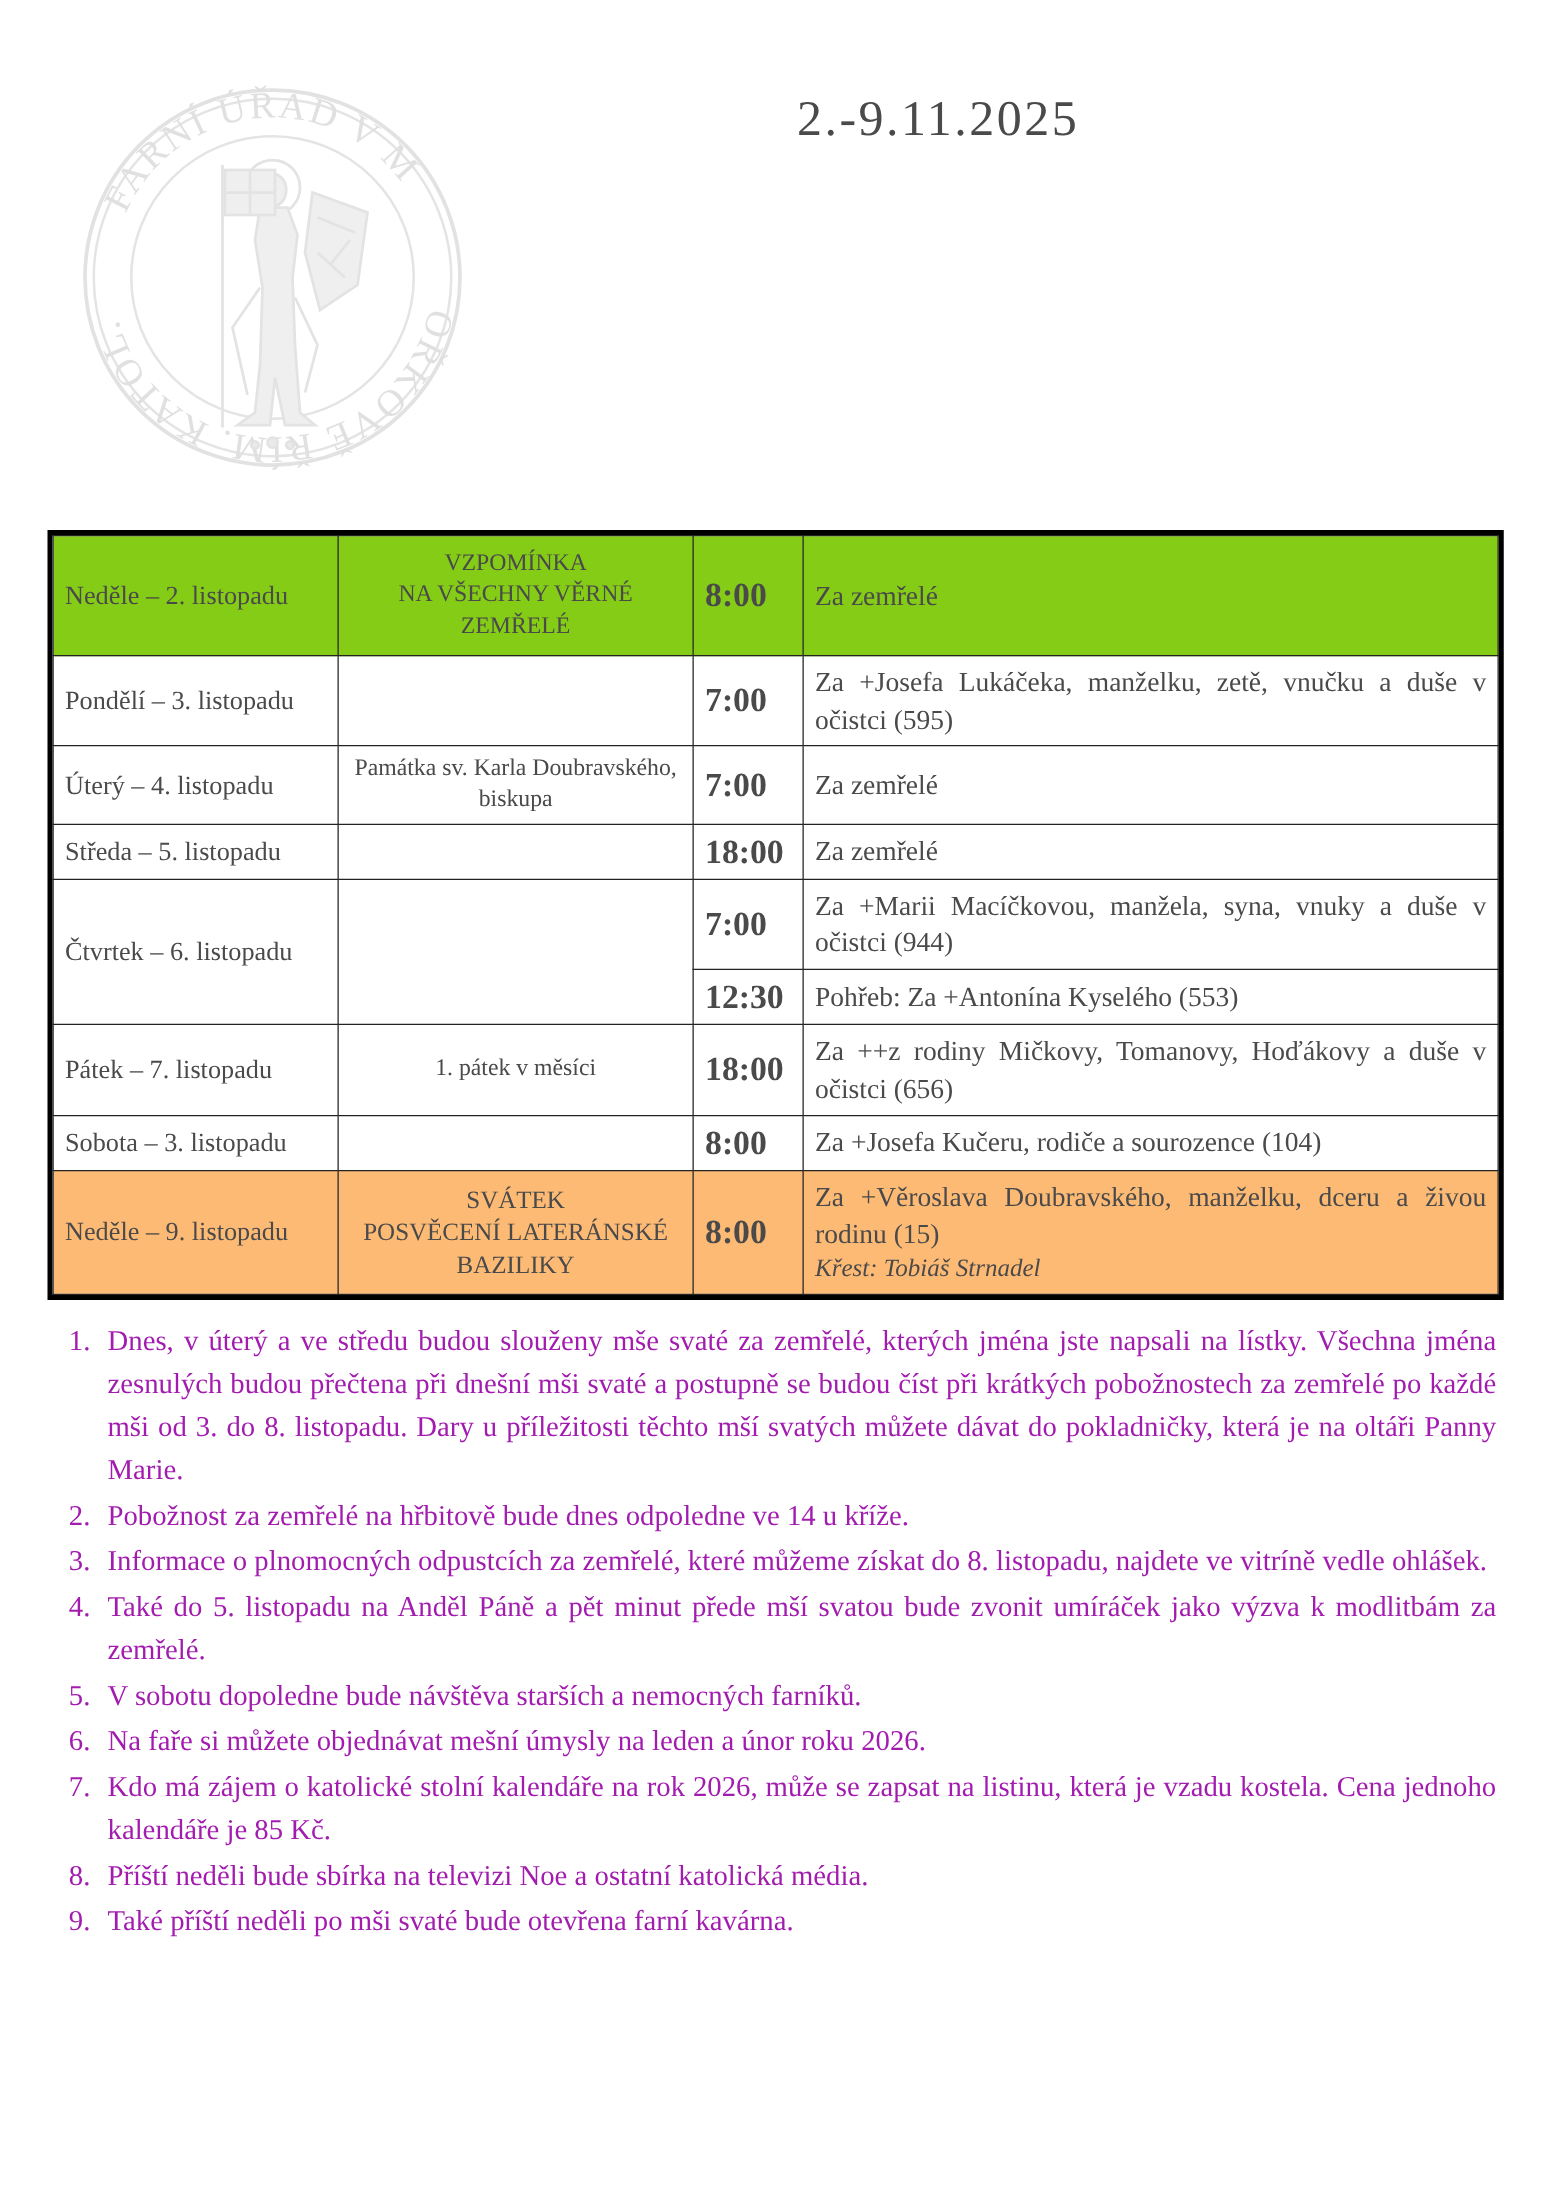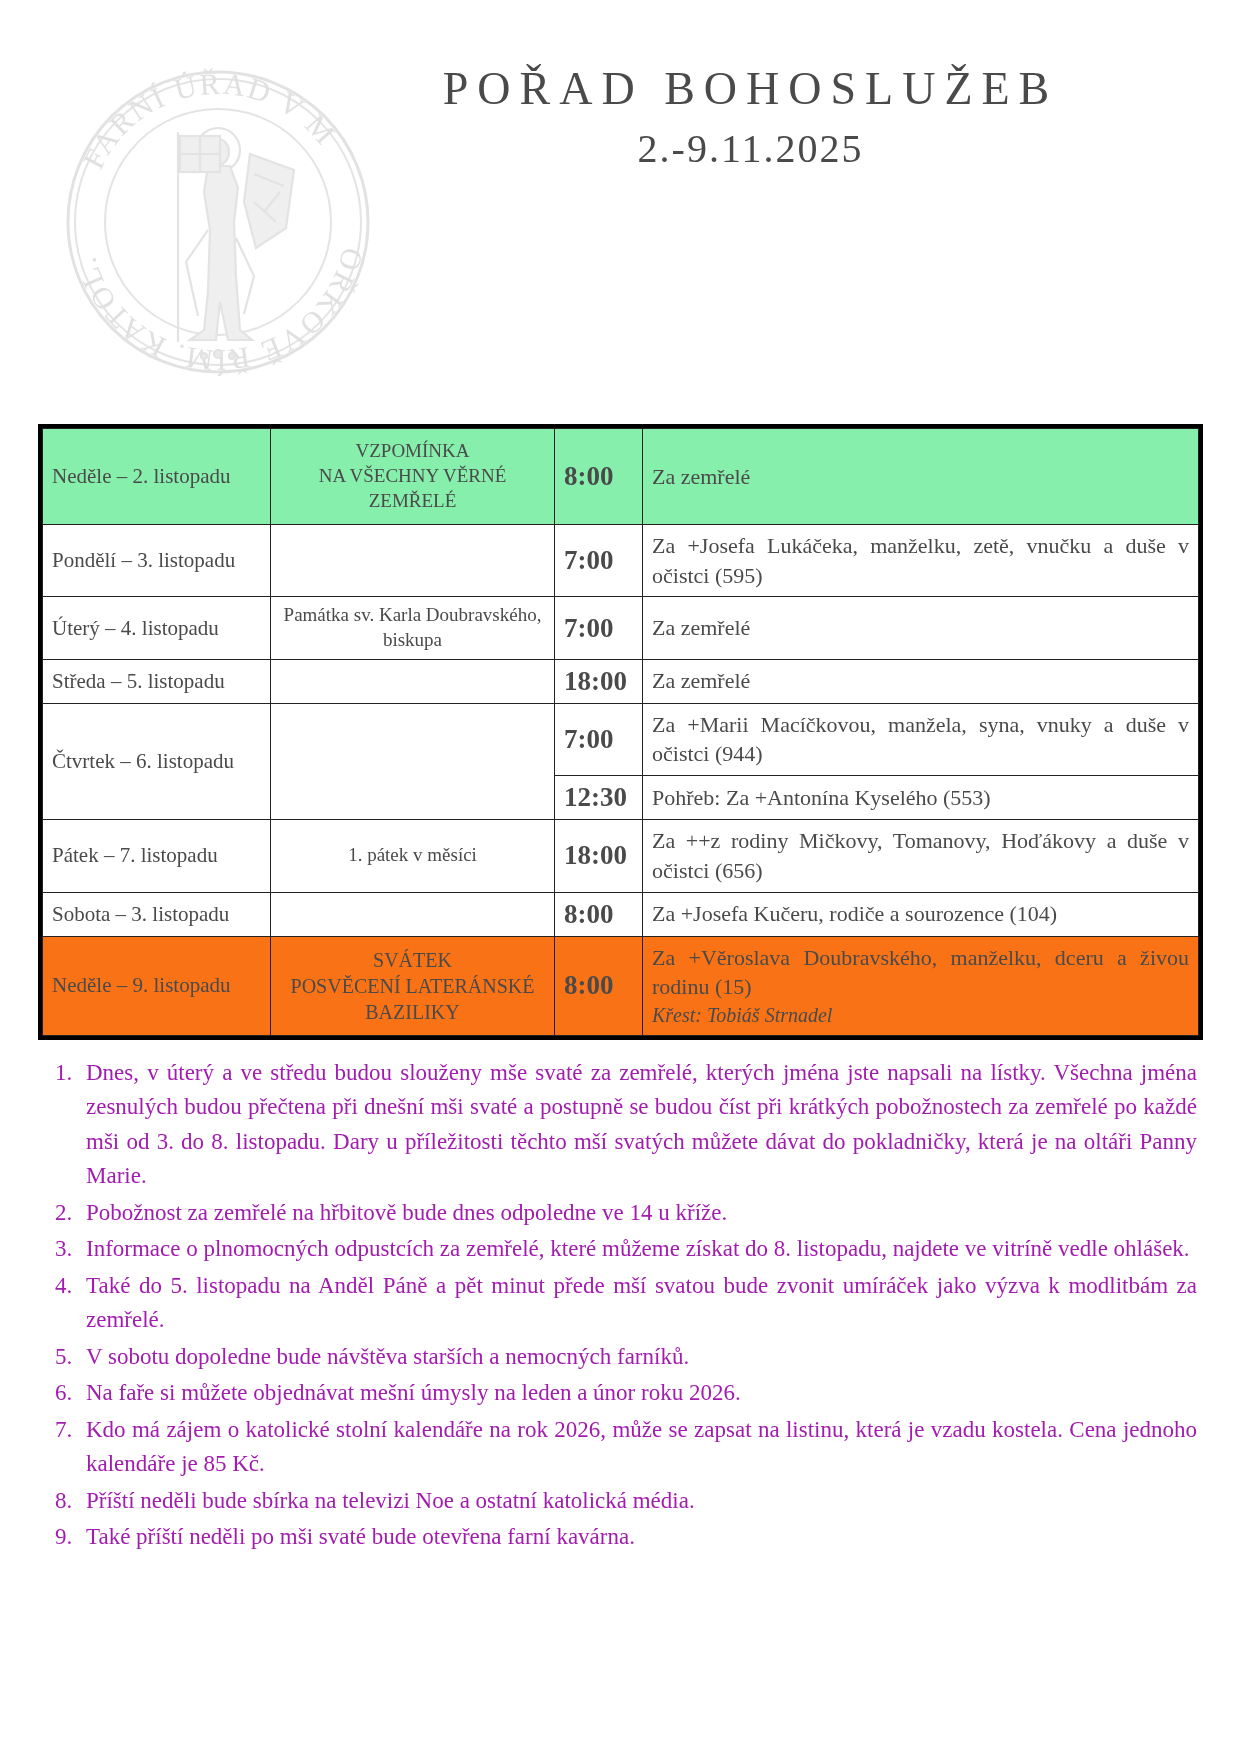--- a/index.html
+++ b/index.html
@@ -74,22 +74,22 @@
     border: 1px solid #222;
     vertical-align: middle;
     padding: 6px 9px;
     color: #4a4a4a;
   }
   .c-day   { width: 228px; font-size: 21px; }
   .c-note  { width: 284px; font-size: 19px; text-align: center; line-height: 1.3; }
   .c-time  { width: 88px;  font-size: 27px; font-weight: bold; text-align: left; color:#3b3b3b; }
   .c-int   { font-size: 22px; text-align: justify; text-justify: inter-word; line-height: 1.35; }
   .c-int .baptism { font-style: italic; display:block; font-size: 20px; }
-  tr.shade td { background: #86efac; }
-  tr.highlight td { background: #f97316; }
+  tr.shade td { background: #84cc16; }
+  tr.highlight td { background: #fdba74; }
   tr.highlight .c-note { font-size: 20px; }
   .row-tall td { height: 96px; }
 
   
   ol.notes {
     margin: 16px 44px 0 44px;
     padding-left: 34px;
     font-size: 23px;
     line-height: 1.5;
     color: #a21caf;
@@ -133,21 +133,20 @@
       <path d="M196 112 L226 124 M206 150 L222 130 M196 140 L218 160"></path>
       <path d="M150 168 L128 200 L140 254"></path>
       <path d="M178 176 L196 214 L186 252"></path>
       <circle cx="160" cy="292" r="4" fill="#eaeaea"></circle>
       <circle cx="146" cy="294" r="3" fill="#eaeaea"></circle>
       <circle cx="174" cy="294" r="3" fill="#eaeaea"></circle>
     </g>
   </svg>
 
   <div class="title-block">
-    <h1 class="doc-title">POŘAD BOHOSLUŽEB</h1>
     <div class="doc-date">2.-9.11.2025</div>
   </div>
 </div>
 
 <div class="schedule-wrap">
   <table class="schedule">
     <tbody id="schedule-body">
         <tr class="shade row-tall">
           <td class="c-day" rowspan="1">Neděle – 2. listopadu</td>
           <td class="c-note" rowspan="1">VZPOMÍNKA<br>NA VŠECHNY VĚRNÉ<br>ZEMŘELÉ</td>

